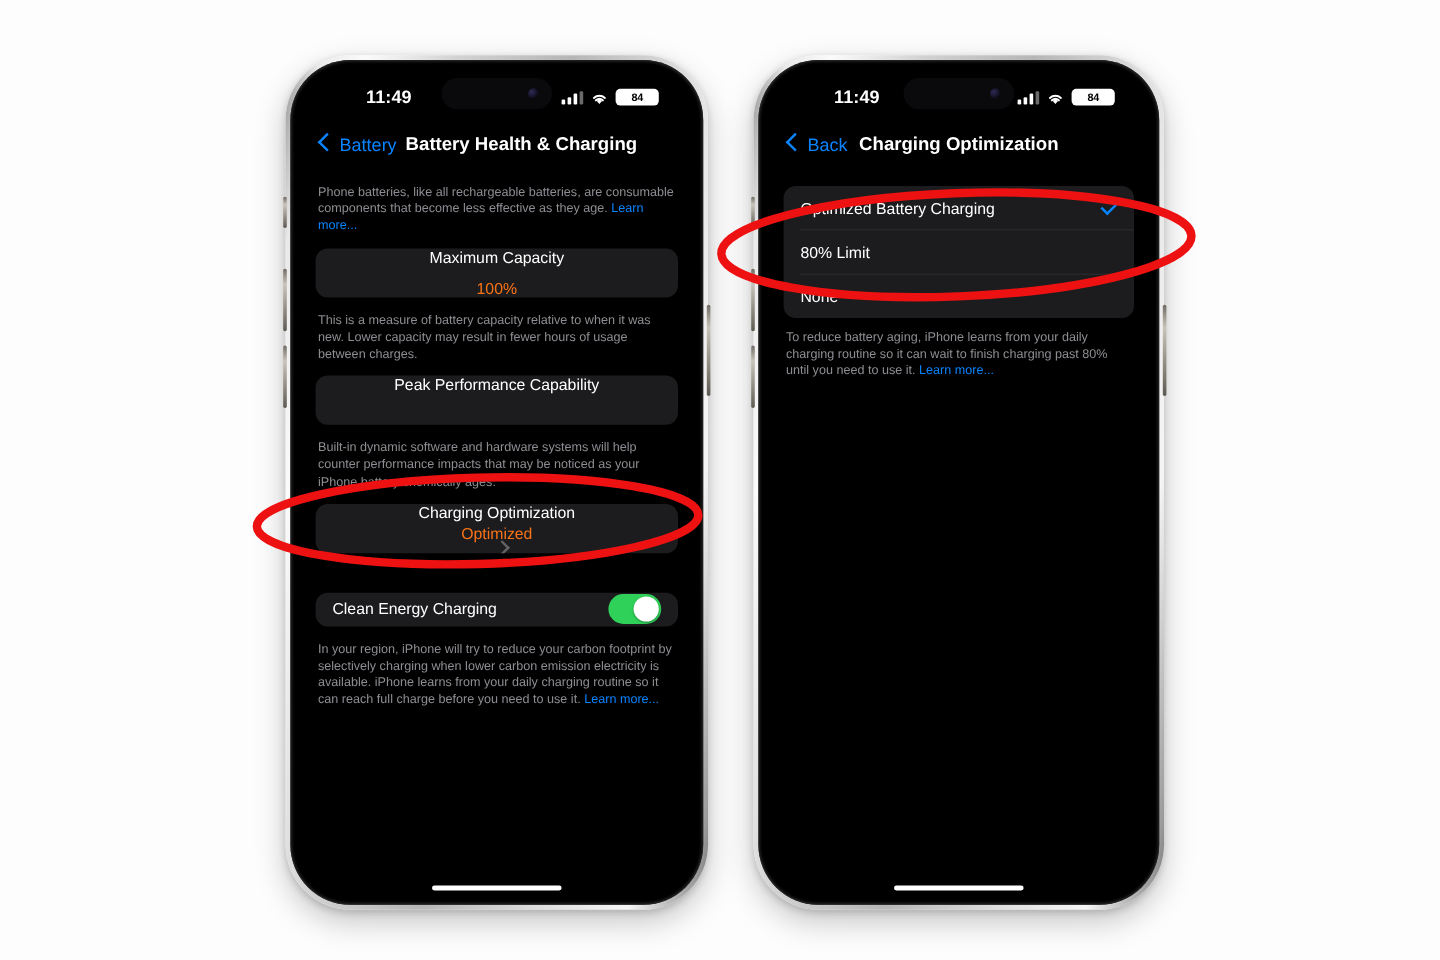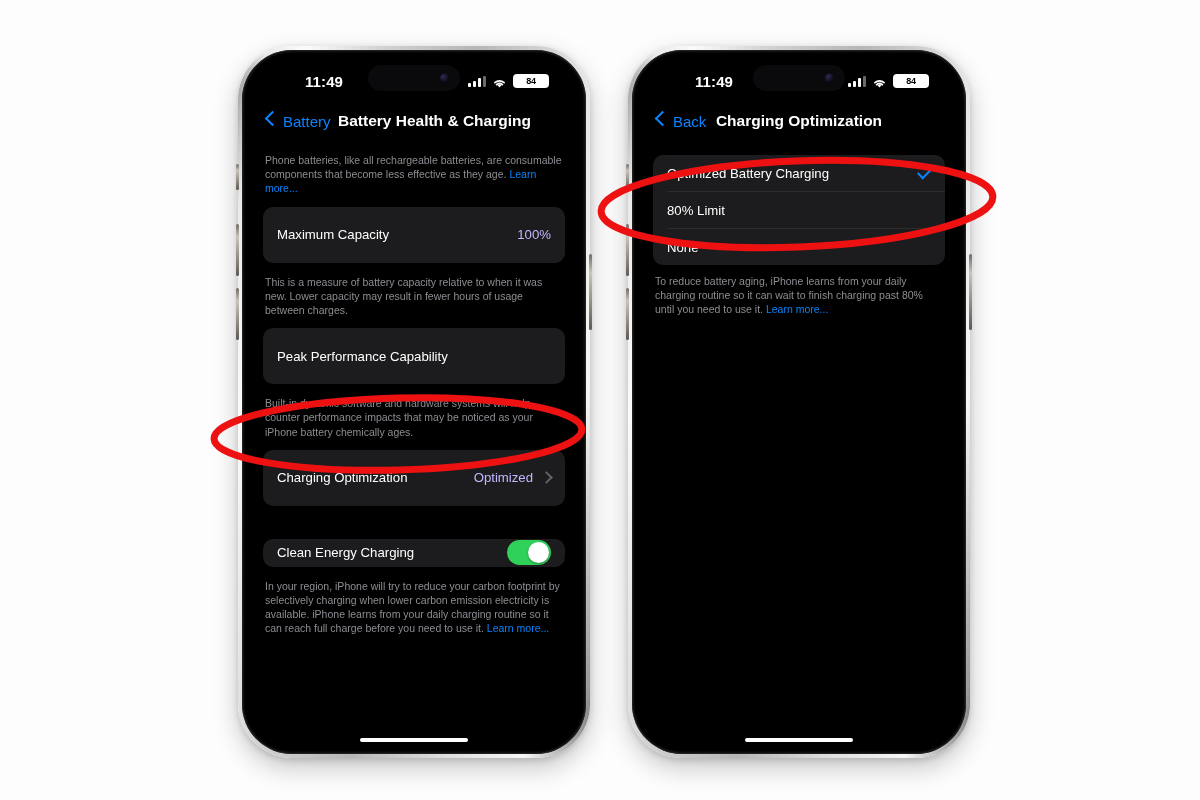--- a/index.html
+++ b/index.html
@@ -190,24 +190,24 @@
   }
   .row {
     height: 38px;
     display: flex;
     align-items: center;
     padding: 0 14px;
     color: #ffffff;
     font-size: 13.2px;
     box-sizing: border-box;
   }
-  .row-tall { height: 56px; }
+  .row-tall { height: 41px; flex-direction: column; }
   .row .spacer { flex: 1; }
   .row .value {
-    color: #c4b5fd;
+    color: #f97316;
     font-size: 13.2px;
   }
   .chev-right {
     width: 7px; height: 7px;
     border-top: 2px solid #636366;
     border-right: 2px solid #636366;
     transform: rotate(45deg);
     margin-left: 9px;
   }
   .divider {

